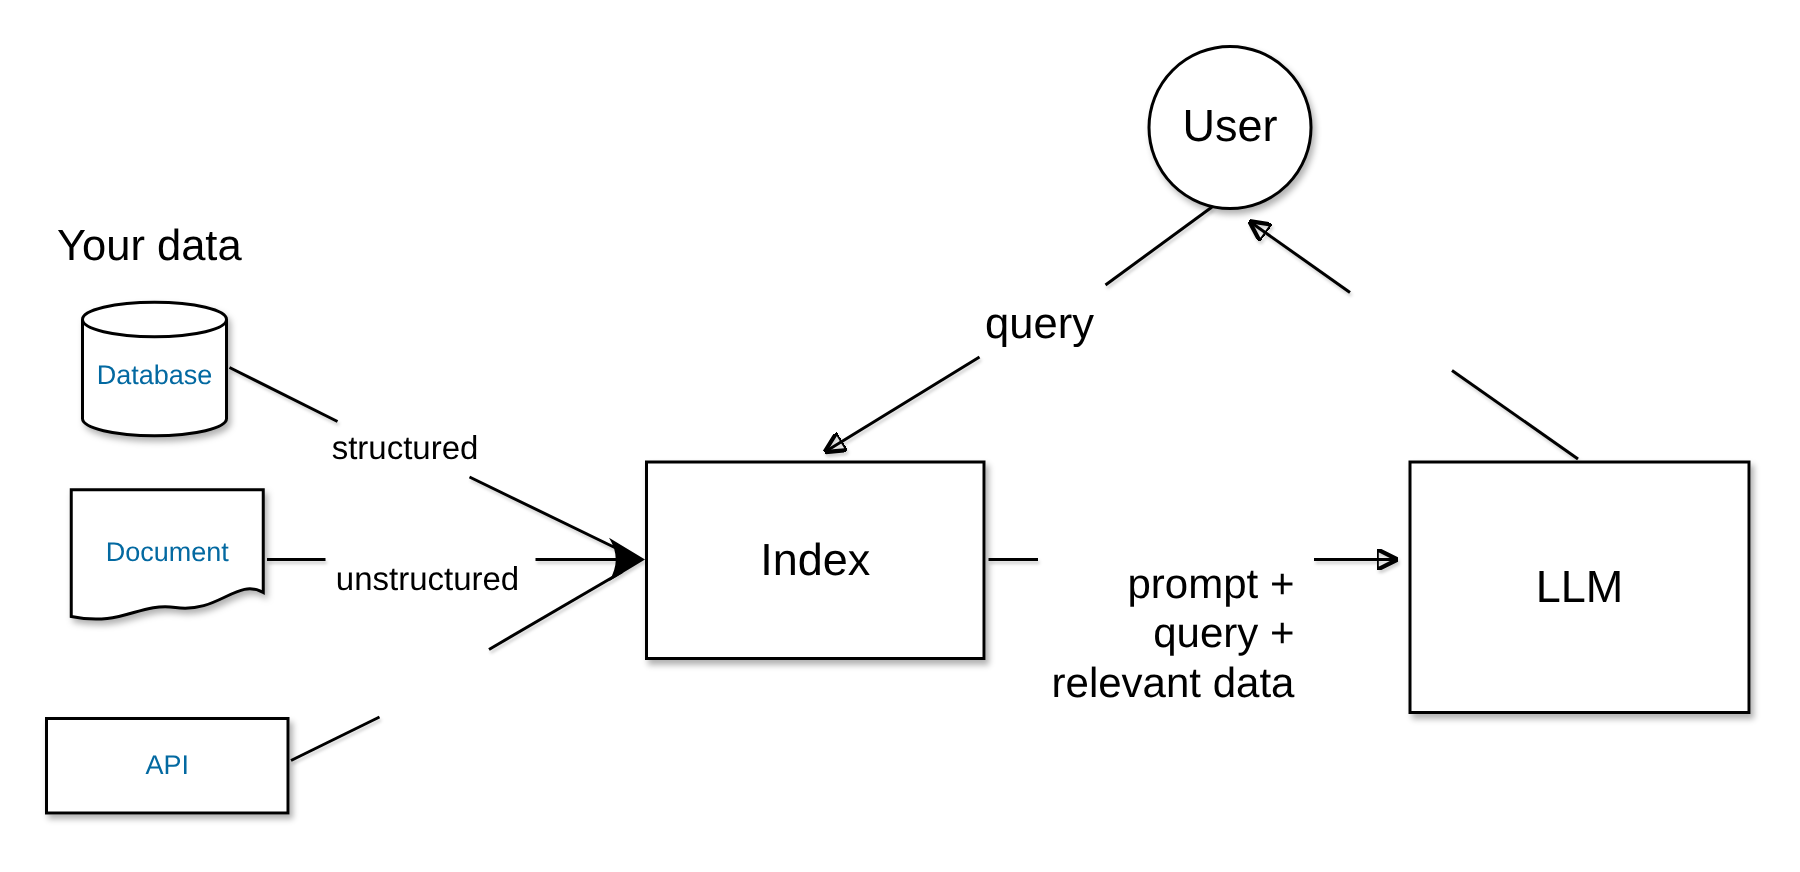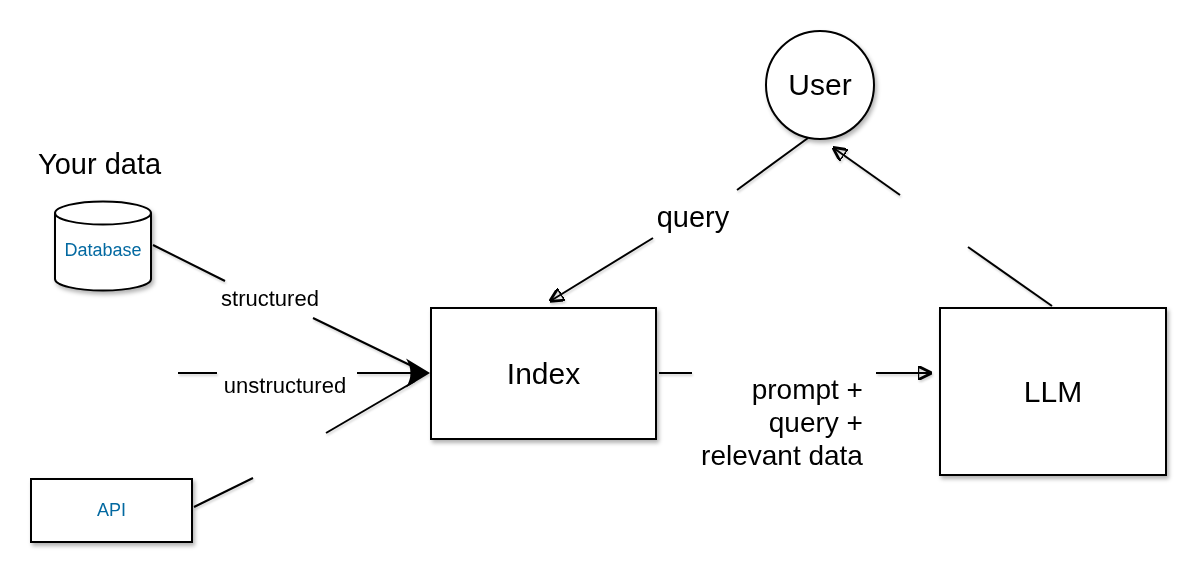--- a/index.html
+++ b/index.html
@@ -134,20 +134,26 @@
   </div>
 
   <div class="node node-database">
     <svg width="100" height="93" viewBox="0 0 100 93">
       <path class="shape-stroke" d="M2,13 L2,79 A48,11.5 0 0 0 98,79 L98,13"></path>
       <ellipse class="shape-stroke" cx="50" cy="13" rx="48" ry="11.5"></ellipse>
     </svg>
     <span class="node-label">Database</span>
   </div>
 
+  <div class="node node-document">
+    <svg width="131" height="93" viewBox="0 0 131 93">
+      <path class="shape-stroke" d="M1.5,1.5 L129.5,1.5 L129.5,70 C112,60 100,84 71,80 C46,76.5 36,93 1.5,86 Z"></path>
+    </svg>
+    <span class="node-label">Document</span>
+  </div>
 
   <div class="node boxnode node-api">
     <span class="node-label">API</span>
   </div>
 
   <div class="node boxnode node-index">
     <span class="bignode-label">Index</span>
   </div>
 
   <div class="node boxnode node-llm">

